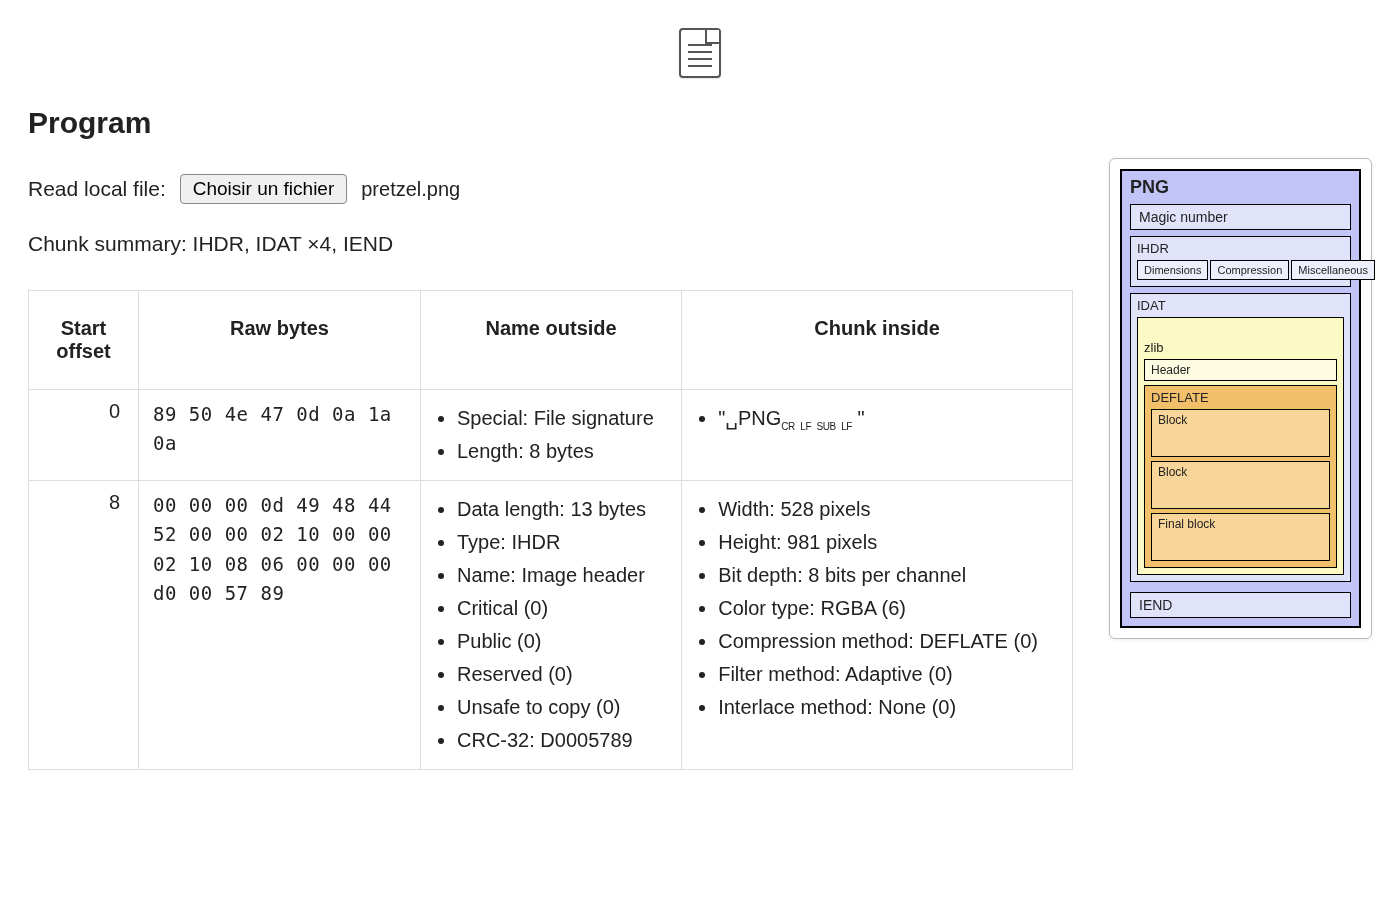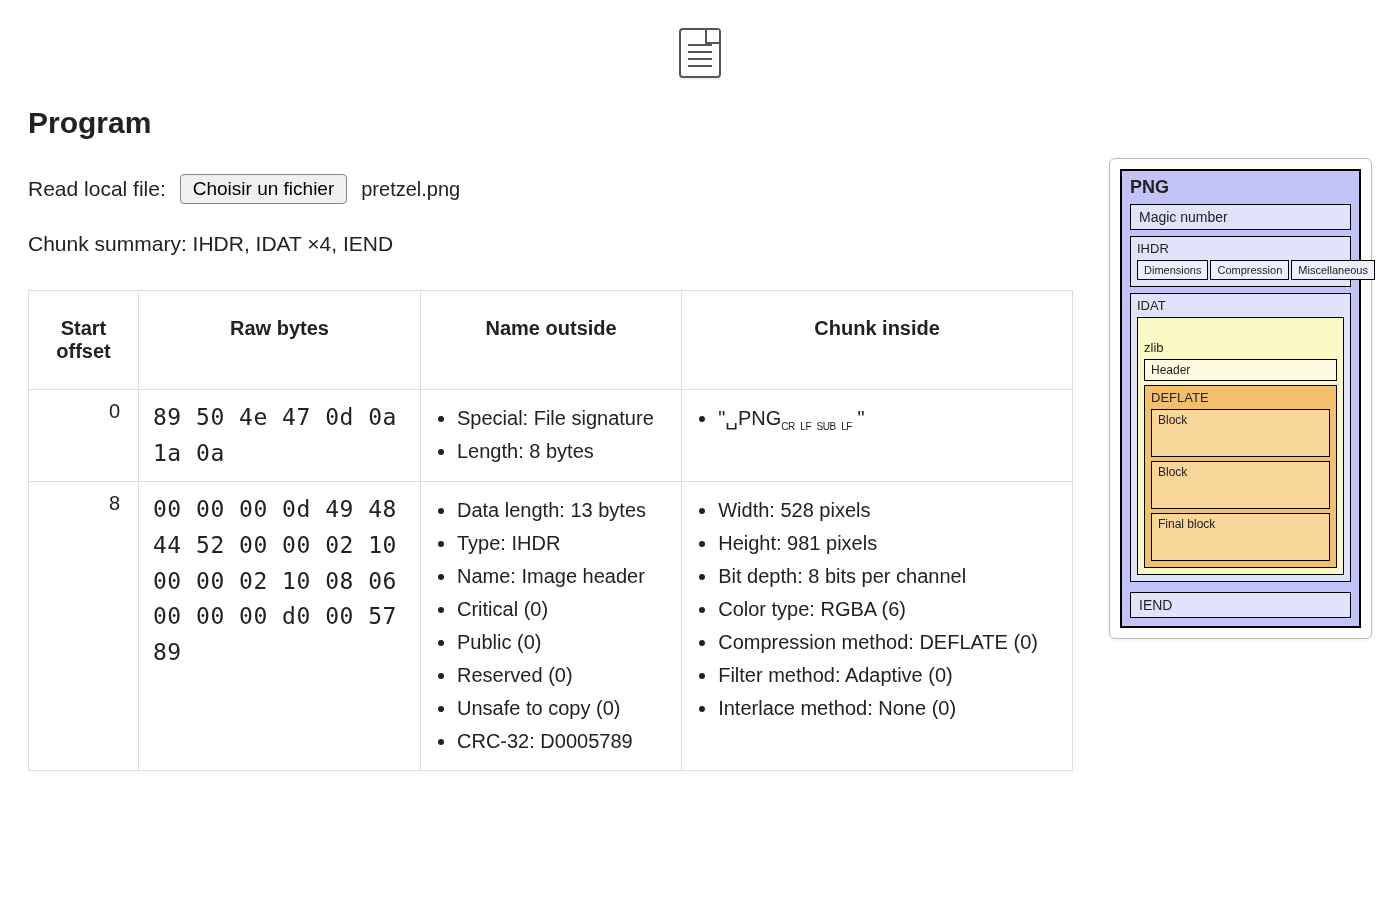--- a/index.html
+++ b/index.html
@@ -103,21 +103,21 @@
     padding: 26px 10px;
   }
   th:first-child { width: 110px; }
   td.offset {
     text-align: right;
     padding-right: 18px;
     font-variant-numeric: tabular-nums;
   }
   td.raw {
     font-family: ui-monospace, Menlo, Consolas, monospace;
-    font-size: 23px;
+    font-size: 19px;
     letter-spacing: 0.5px;
     line-height: 1.55;
     width: 282px;
     word-break: break-all;
     white-space: normal;
   }
   td ul {
     margin: 0;
     padding-left: 22px;
   }

